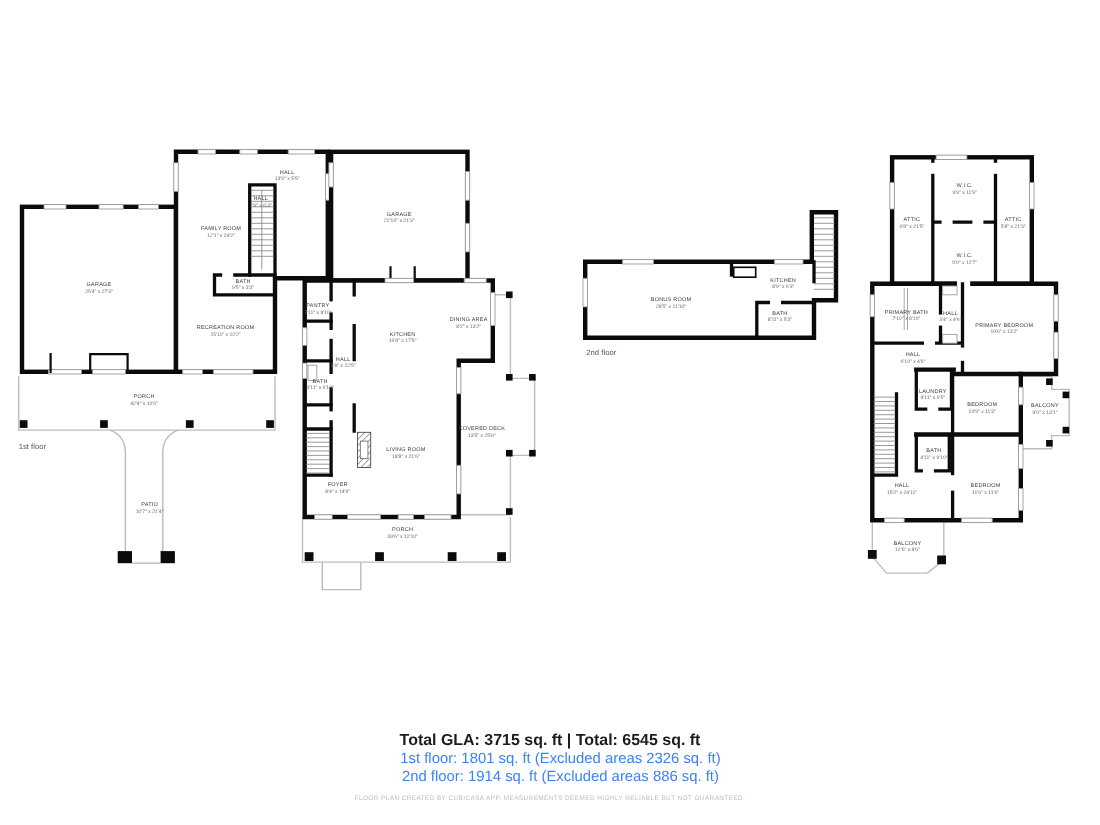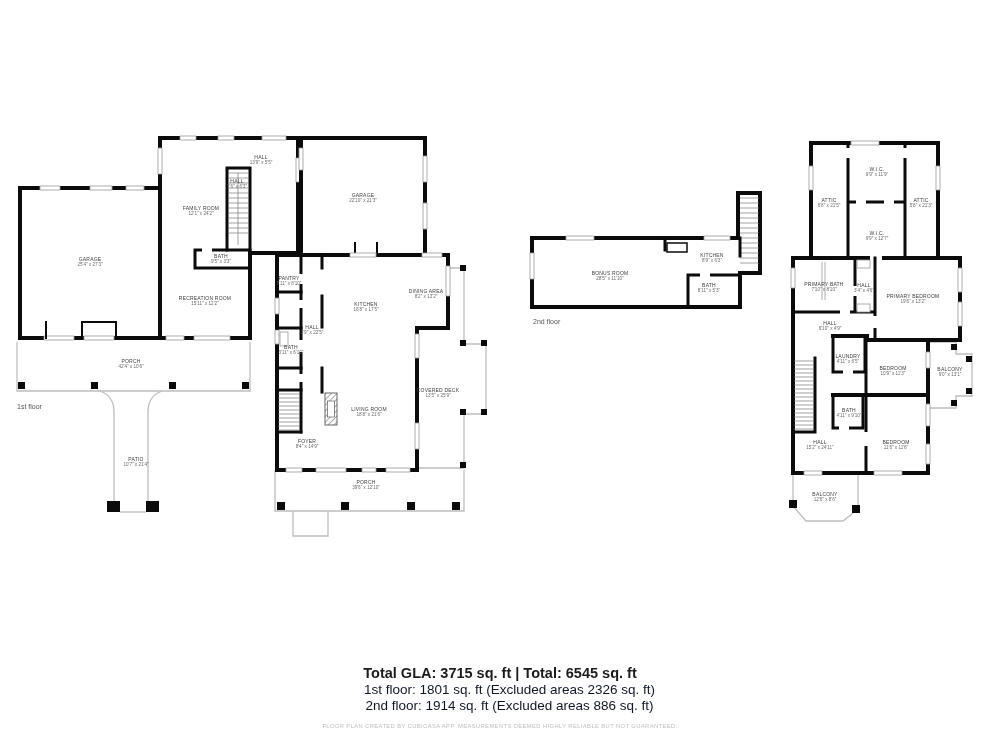--- a/index.html
+++ b/index.html
@@ -5,21 +5,21 @@
   html,body{margin:0;padding:0;background:#fff;}
   #page{position:relative;width:1000px;height:750px;background:#fff;overflow:hidden;
         font-family:"Liberation Sans",sans-serif;}
   svg{position:absolute;left:0;top:0;}
   .rl{position:absolute;transform:translate(-50%,-50%);text-align:center;z-index:5;pointer-events:none;}
   .rn{font-size:5px;color:#3d3d3d;letter-spacing:.2px;white-space:nowrap;line-height:6px;}
   .rd{font-size:4.6px;color:#6a6a6a;white-space:nowrap;line-height:6px;}
   .floor-tag{position:absolute;font-size:7px;color:#555;z-index:5;}
   #summary{position:absolute;left:0;top:665px;width:1000px;text-align:center;z-index:6;color:#1c1c1c;}
   #summary .tot{font-size:14.5px;font-weight:700;line-height:17px;}
-  #summary .ln{font-size:13.5px;line-height:16px;color:#0f172a;margin-left:19px;}
+  #summary .ln{font-size:13.5px;line-height:16px;color:#3b82f6;margin-left:19px;}
   #disclaimer{position:absolute;left:0;top:723px;width:1000px;text-align:center;
               font-size:5.8px;letter-spacing:.4px;color:#bdbdbd;z-index:6;}
 </style>
 </head>
 <body>
 
 <div id="page">
 
 <svg width="1000" height="750" viewBox="0 0 1000 750">
   <defs>

